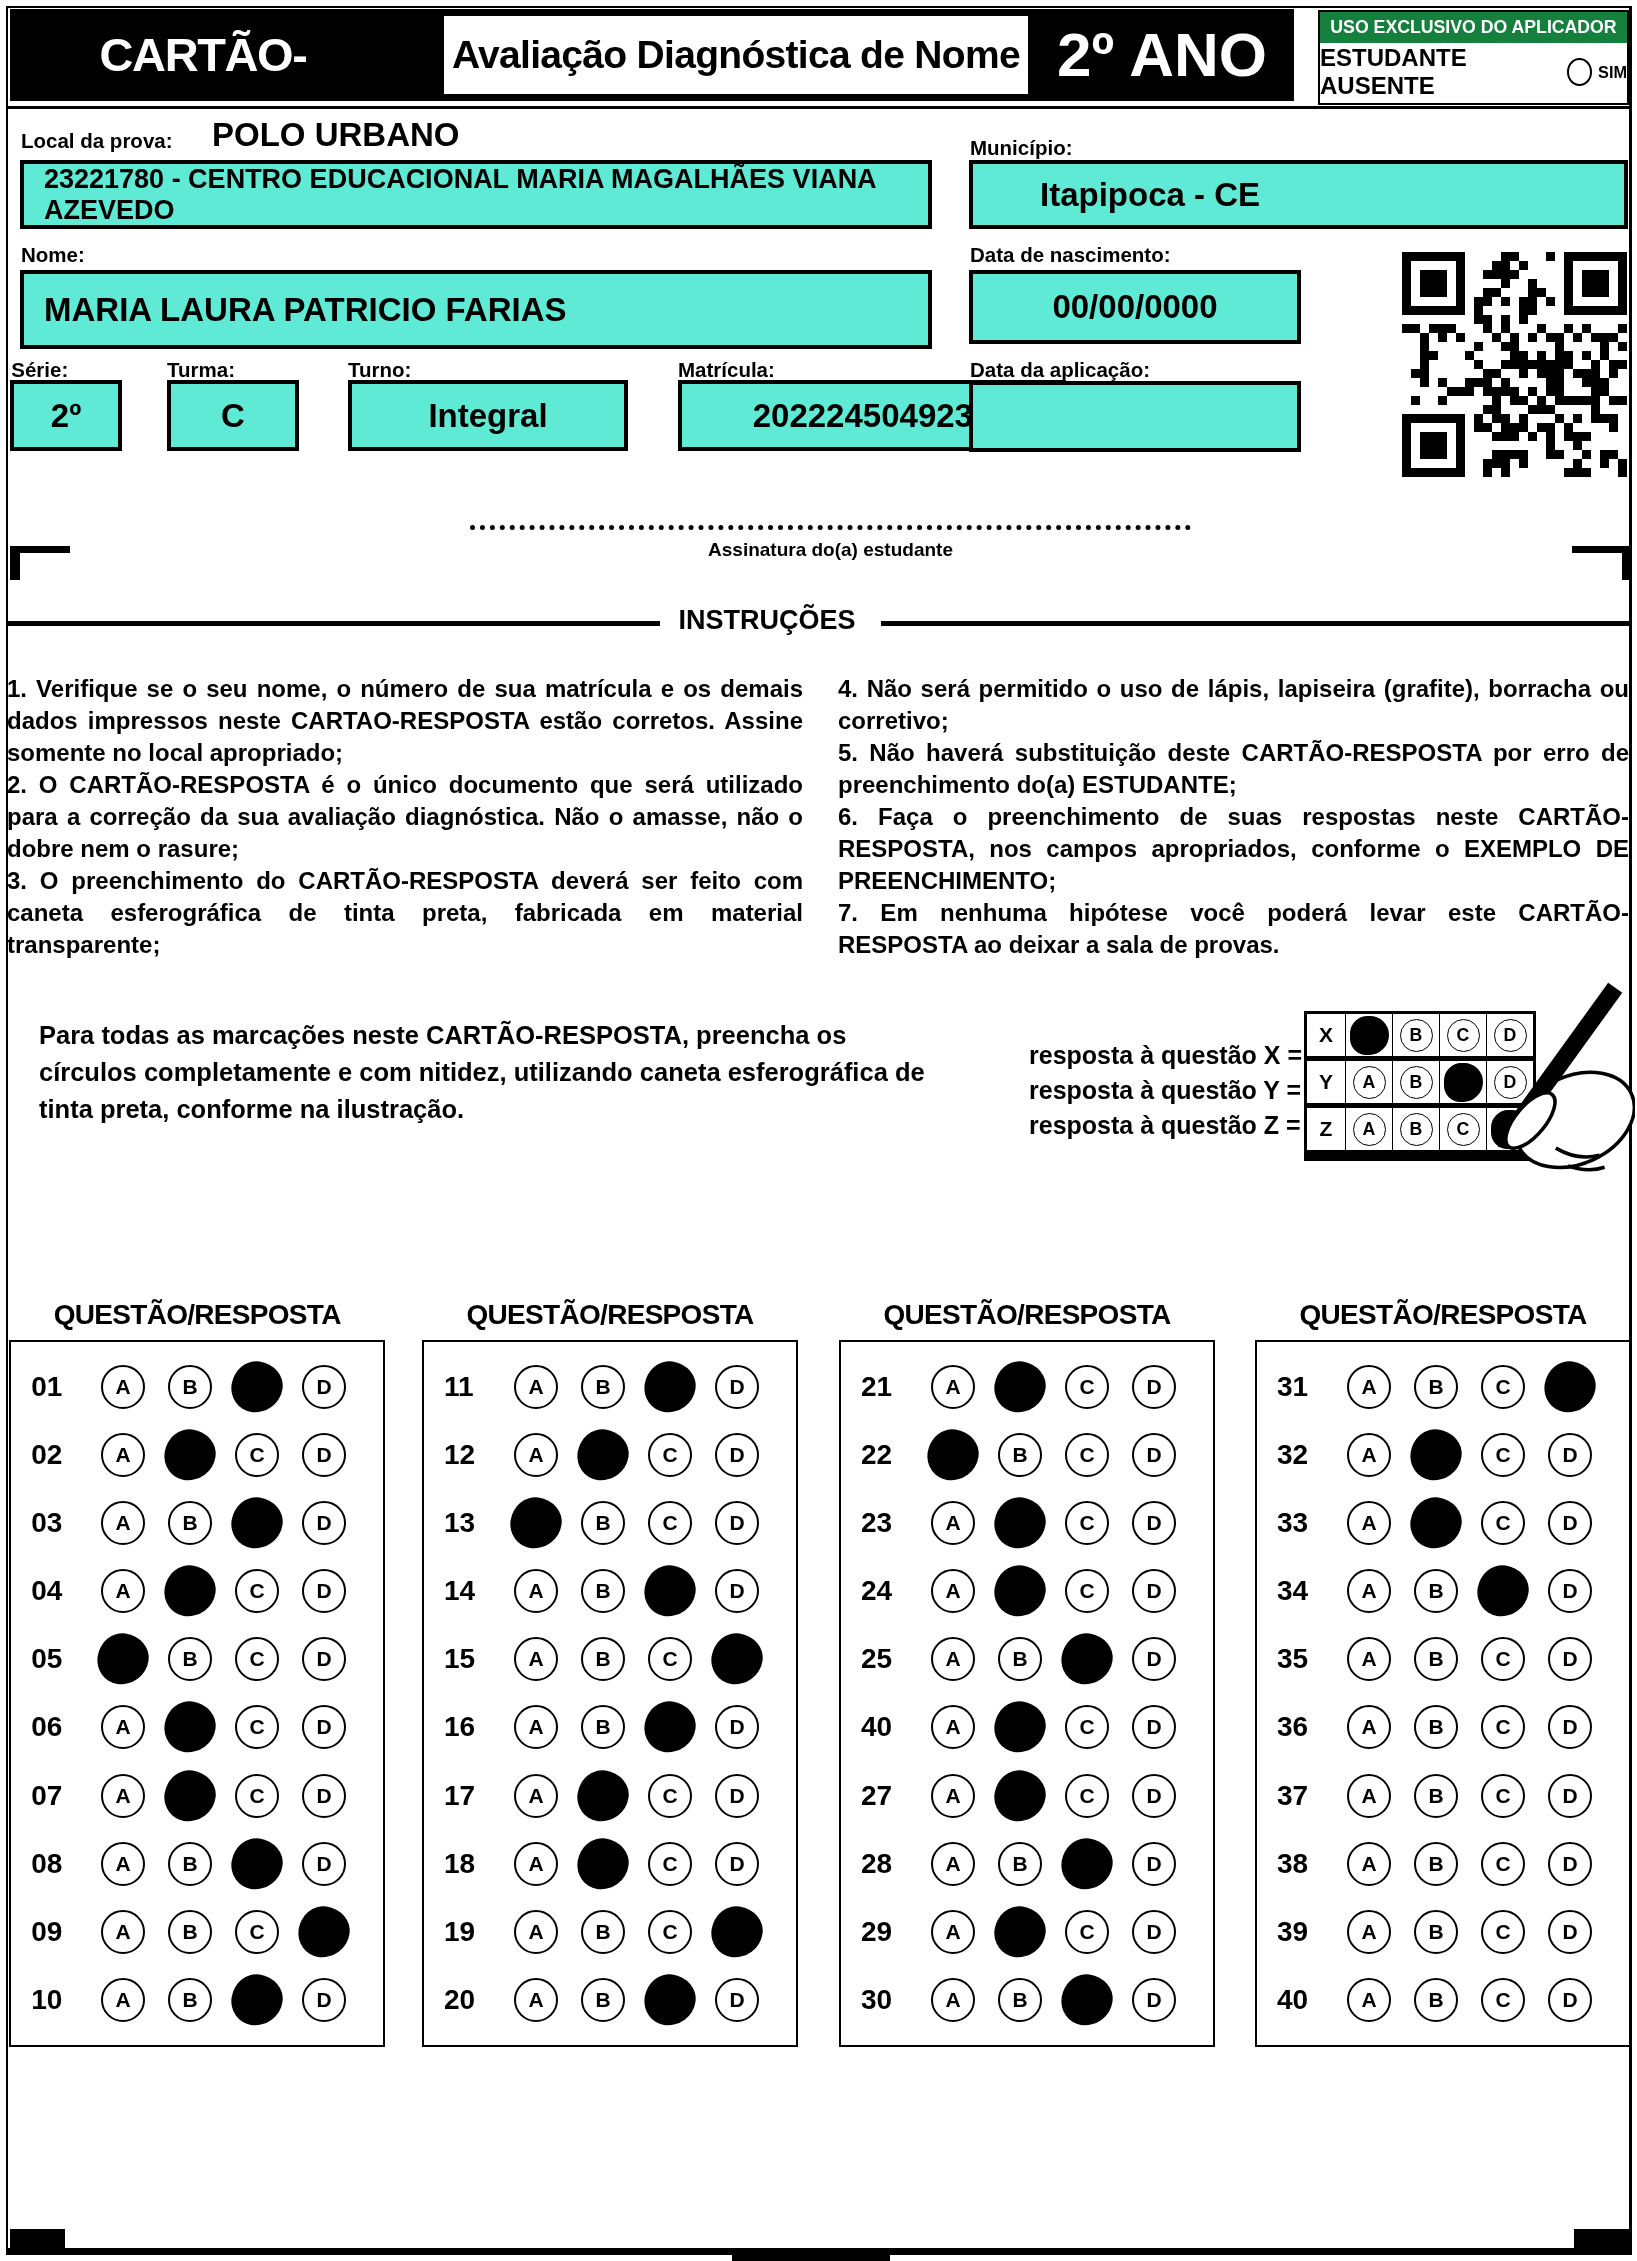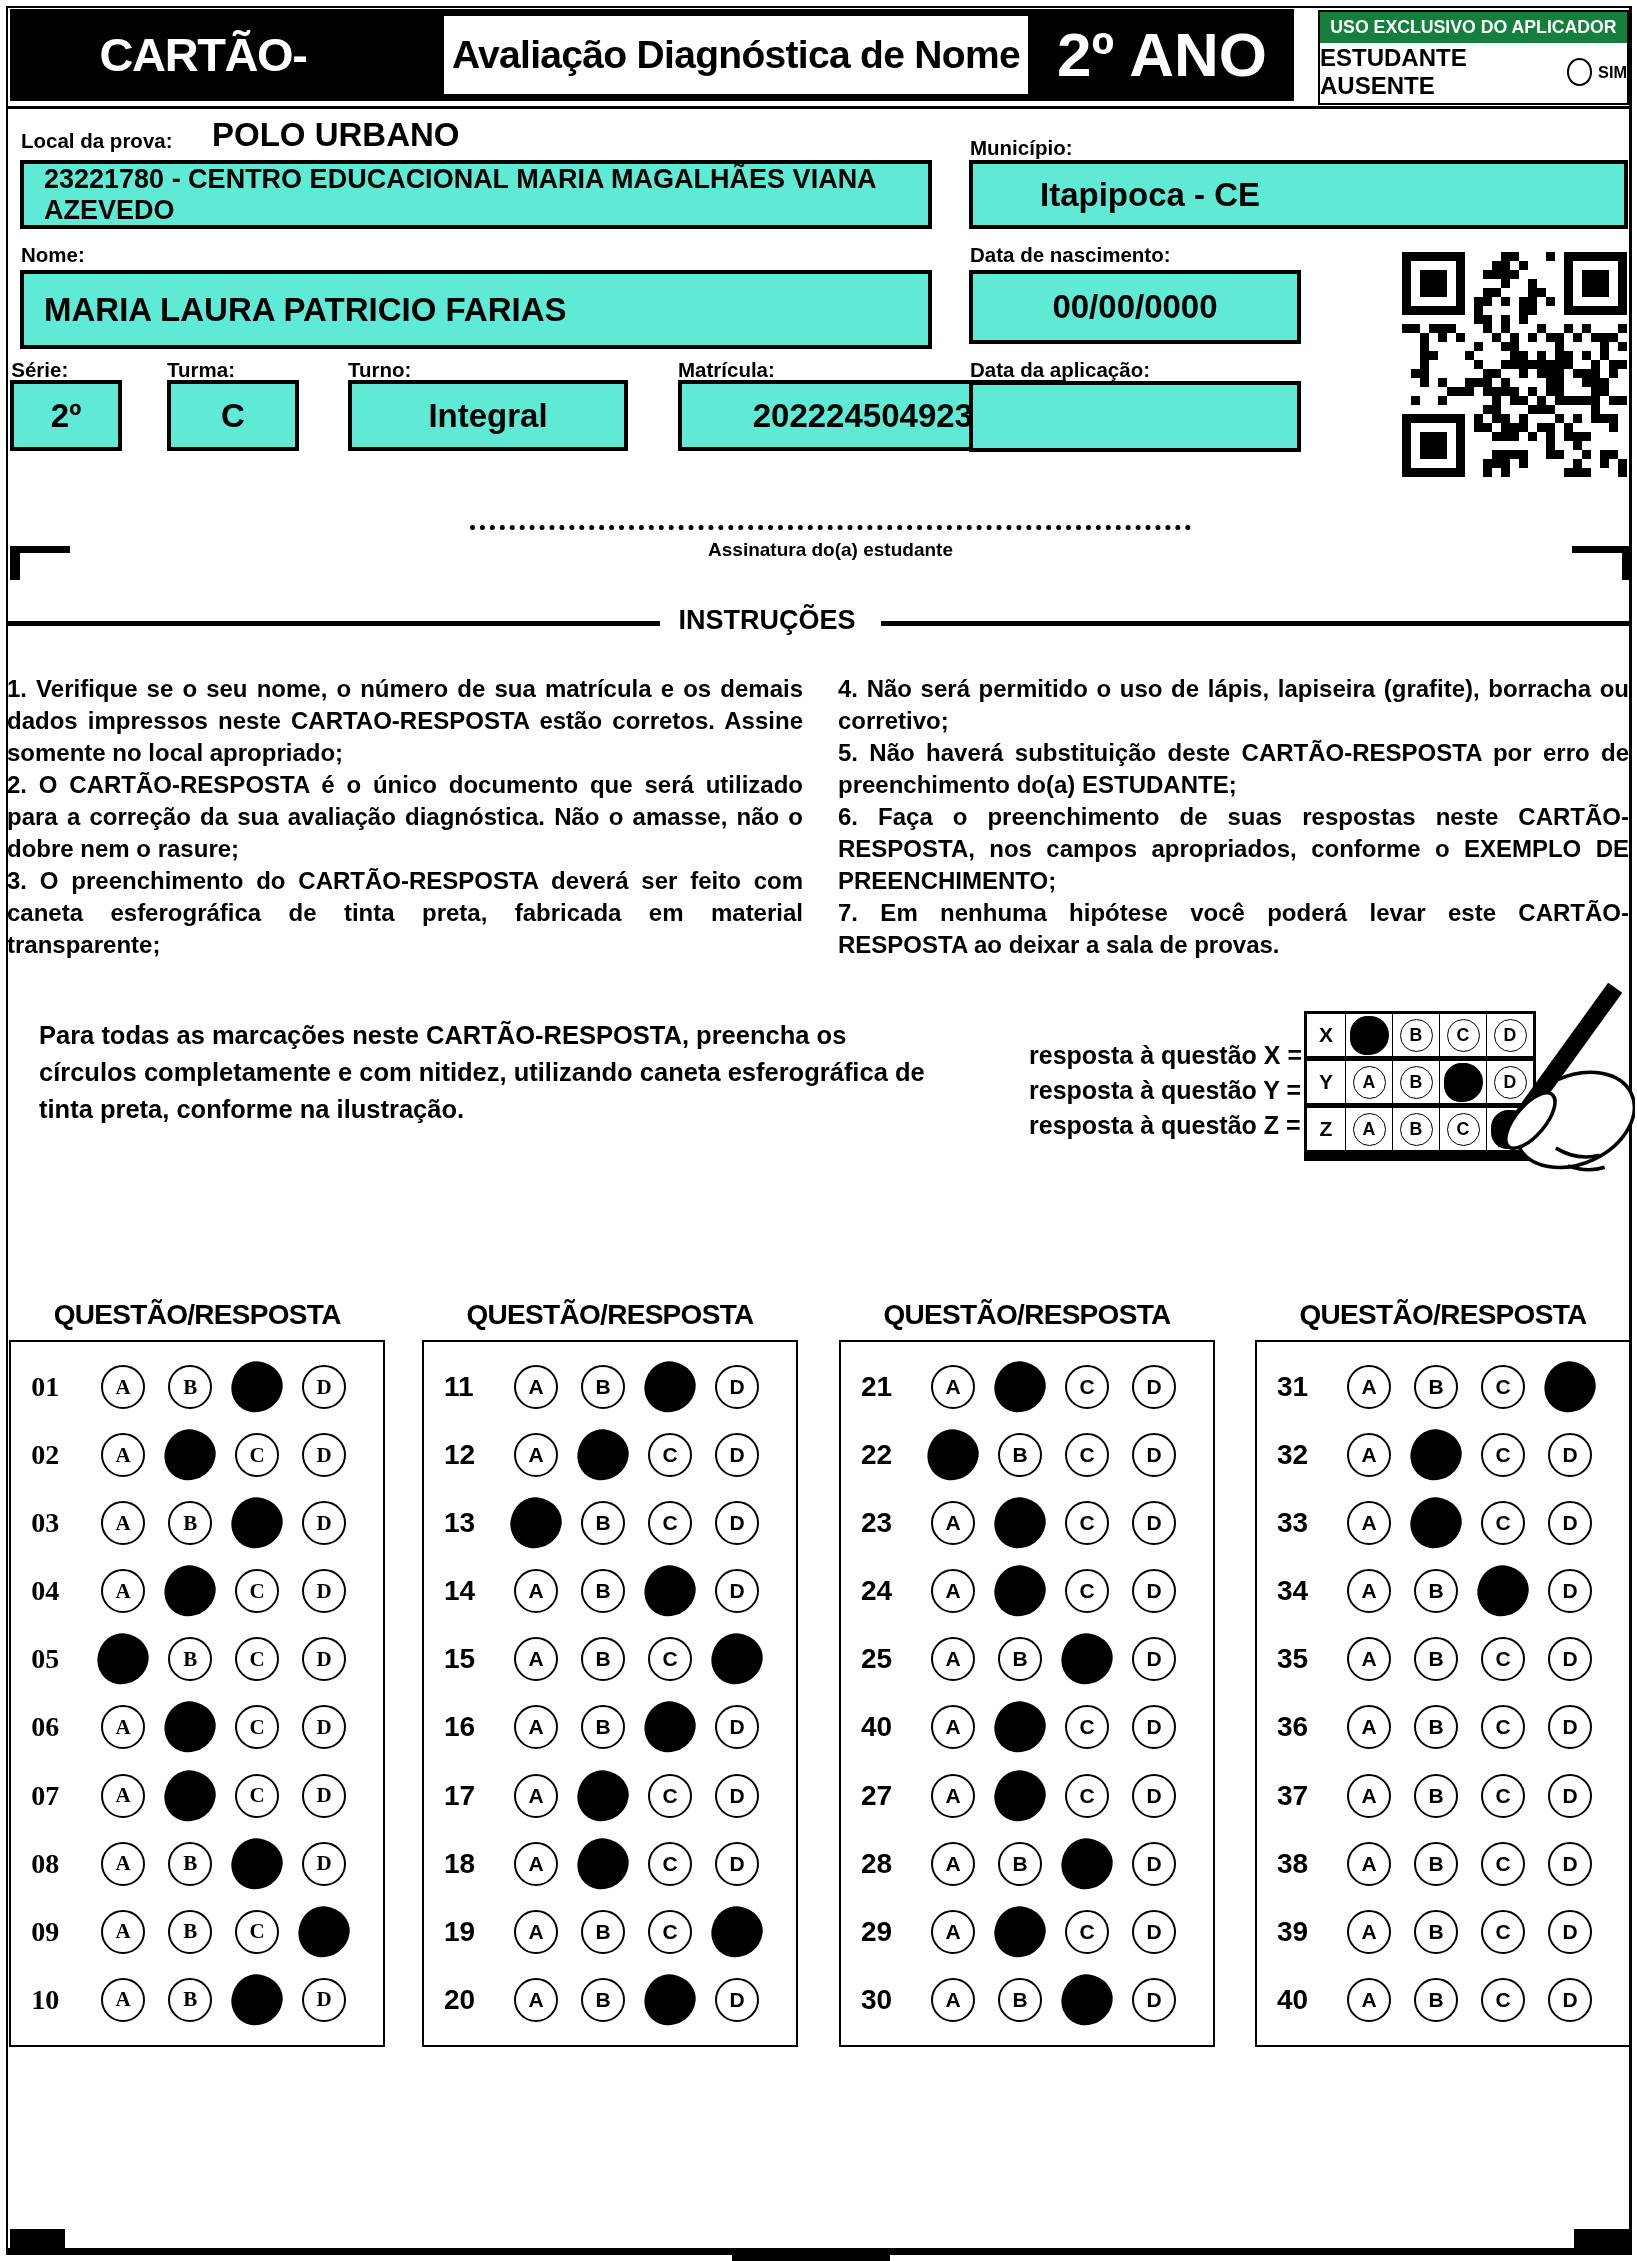--- a/index.html
+++ b/index.html
@@ -432,21 +432,21 @@
     <polygon points="134,230 114,216 106,244" fill="#000"></polygon>
     <ellipse cx="152" cy="206" rx="48" ry="21" transform="rotate(-50 152 206)" fill="#fff" stroke="#000" stroke-width="5"></ellipse>
     <path d="M188 245 q30 18 62 10 M205 270 q28 10 52 2" fill="none" stroke="#000" stroke-width="5"></path>
   </svg>
 
   <div class="abs qr-header" style="left:9.2px;width:376px;">QUESTÃO/RESPOSTA</div>
   <div class="abs qr-header" style="left:422px;width:376px;">QUESTÃO/RESPOSTA</div>
   <div class="abs qr-header" style="left:839px;width:376px;">QUESTÃO/RESPOSTA</div>
   <div class="abs qr-header" style="left:1255px;width:376px;">QUESTÃO/RESPOSTA</div>
 
-  <div class="abs bubble-box" style="left:9.2px;font-family:Liberation Serif, serif;">
+  <div class="abs bubble-box" style="left:9.2px;">
       <div class="q-row">
         <span class="q-num">01</span>
         <span class="bubble">A</span>
         <span class="bubble">B</span>
         <span class="bubble filled"></span>
         <span class="bubble">D</span>
       </div>
       <div class="q-row">
         <span class="q-num">02</span>
         <span class="bubble">A</span>

